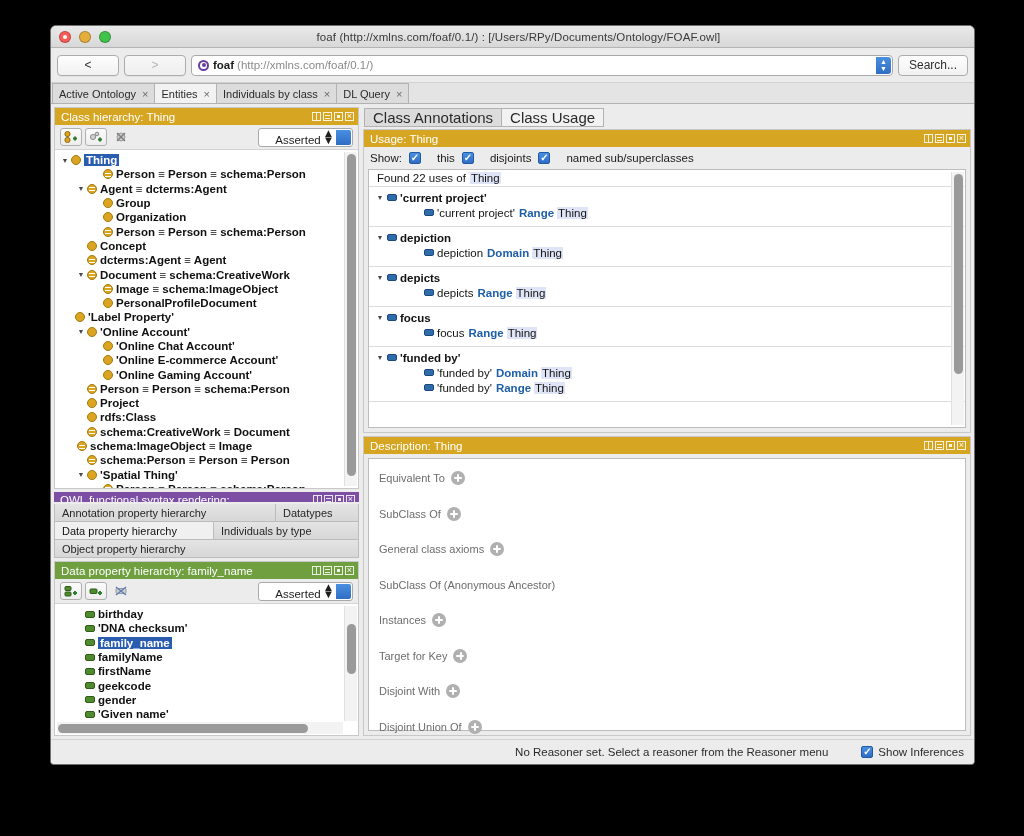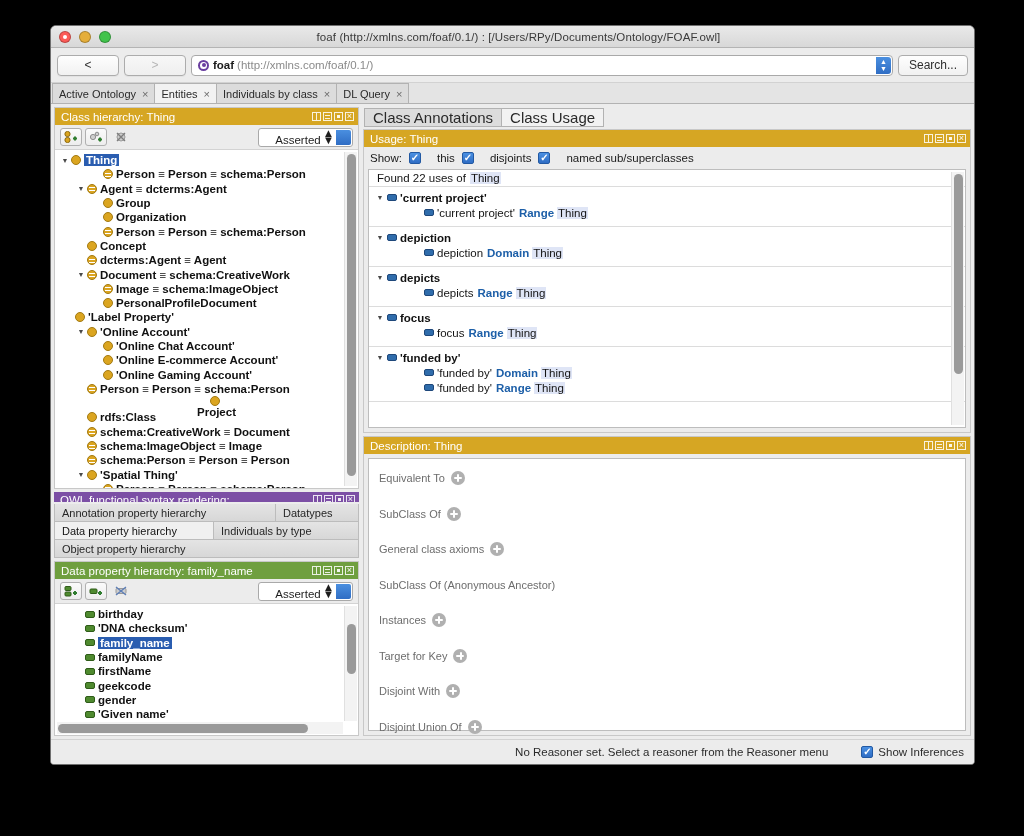--- a/index.html
+++ b/index.html
@@ -514,36 +514,36 @@
                 <div class="trow" style="padding-left: 36px;">
                   <span class="twist"></span>
                   <span class="cls-icon"></span>
                   <span class="tlabel">'Online Gaming Account'</span>
                 </div>
                 <div class="trow" style="padding-left: 20px;">
                   <span class="twist"></span>
                   <span class="cls-icon eq"></span>
                   <span class="tlabel">Person ≡ Person ≡ schema:Person</span>
                 </div>
-                <div class="trow" style="padding-left: 20px; flex-direction: column;">
+                <div class="trow" style="padding-left: 20px;">
                   <span class="twist"></span>
                   <span class="cls-icon"></span>
                   <span class="tlabel">Project</span>
                 </div>
                 <div class="trow" style="padding-left: 20px;">
                   <span class="twist"></span>
                   <span class="cls-icon"></span>
                   <span class="tlabel">rdfs:Class</span>
                 </div>
                 <div class="trow" style="padding-left: 20px;">
                   <span class="twist"></span>
                   <span class="cls-icon eq"></span>
                   <span class="tlabel">schema:CreativeWork ≡ Document</span>
                 </div>
-                <div class="trow" style="padding-left: 20px;">
+                <div class="trow" style="padding-left: 10px;">
                   <span class="twist"></span>
                   <span class="cls-icon eq"></span>
                   <span class="tlabel">schema:ImageObject ≡ Image</span>
                 </div>
                 <div class="trow" style="padding-left: 20px;">
                   <span class="twist"></span>
                   <span class="cls-icon eq"></span>
                   <span class="tlabel">schema:Person ≡ Person ≡ Person</span>
                 </div>
                 <div class="trow" style="padding-left: 20px;">

